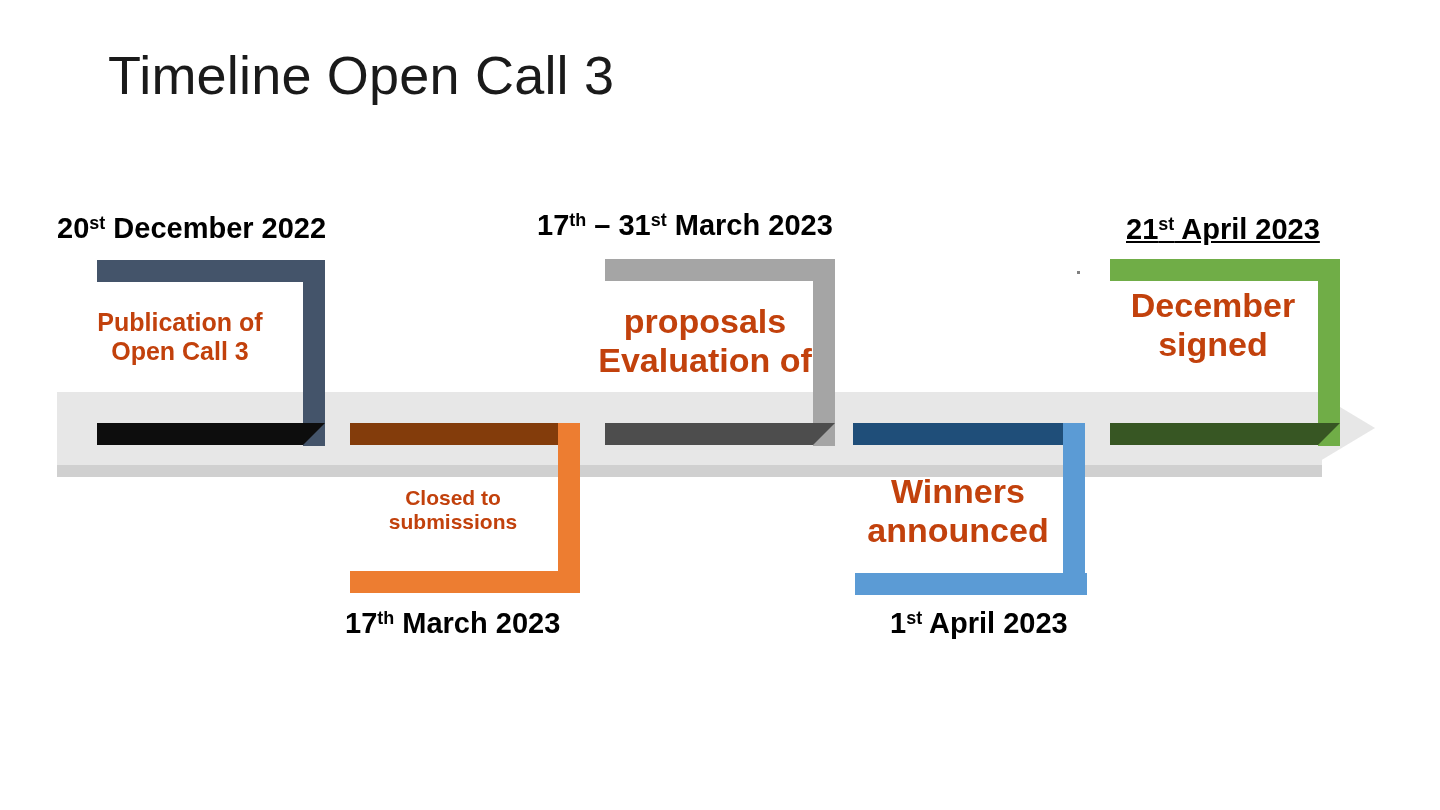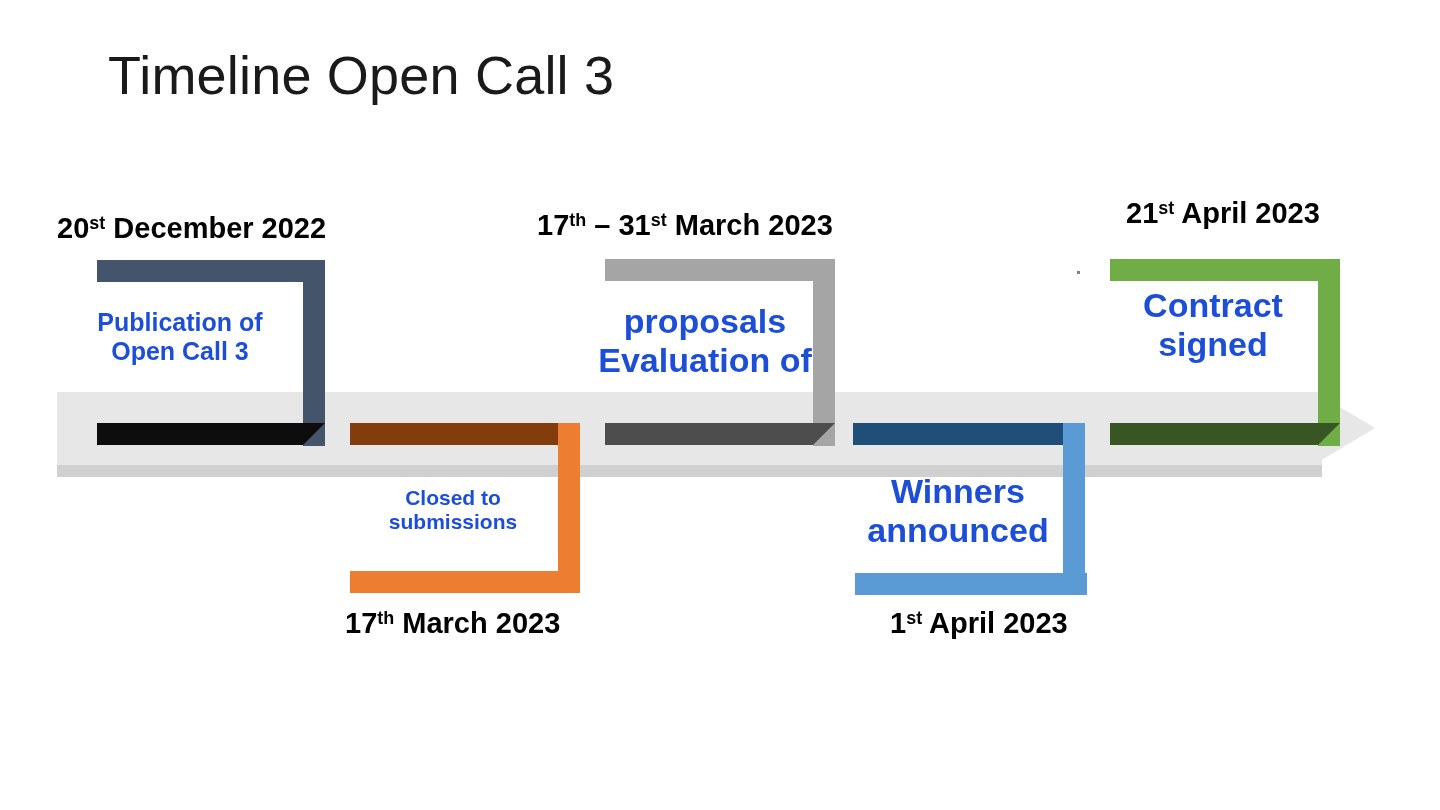--- a/index.html
+++ b/index.html
@@ -122,21 +122,21 @@
     line-height: 1.1;
   }
   .ms-date sup {
     font-size: 0.62em;
     vertical-align: 0.52em;
     line-height: 0;
   }
   .ms-label {
     position: absolute;
     font-weight: bold;
-    color: #1d4ed8;
+    color: #c2410c;
     text-align: center;
     line-height: 1.16;
   }
   .sz-normal { font-size: 25px; }
   .sz-small  { font-size: 21px; }
   .sz-large  { font-size: 34px; }
 
   .dot-artifact {
     position: absolute;
     left: 1077px;
@@ -239,32 +239,32 @@
       <div>Winners</div>
       <div>announced</div>
     </div>
 
     <div class="ms-date" style="left:890px; top:608px;">
       <span>1</span><sup>st</sup><span> April 2023</span>
     </div>
   </div>
 
   <div class="milestone">
-    <div class="ms-date" style="left:1126px; top:198px;">
+    <div class="ms-date" style="left:1126px; top:214px;text-decoration:underline;">
       <span>21</span><sup>st</sup><span> April 2023</span>
     </div>
 
     <div class="ms-bar" style="left:1110px; top:259px; width:230px;">
       <div class="ms-bar-body" style="width:230px; background:#70ad47;"></div>
     </div>
 
     <div class="ms-stem" style="left:1318px; top:259px; height:187px; background:#70ad47;"></div>
 
     <div class="ms-label sz-large" style="left:1105px; top:286px; width:216px;">
-      <div>Contract</div>
+      <div>December</div>
       <div>signed</div>
     </div>
 
     <div class="ms-bar" style="left:1110px; top:423px; width:230px;">
       <div class="ms-bar-body" style="width:208px; background:#375623;"></div>
       <div class="ms-bar-bevel" style="left:208px; border-top:22px solid #375623; border-right:22px solid transparent;"></div>
     </div>
   </div>
 
   <div class="dot-artifact"></div>

